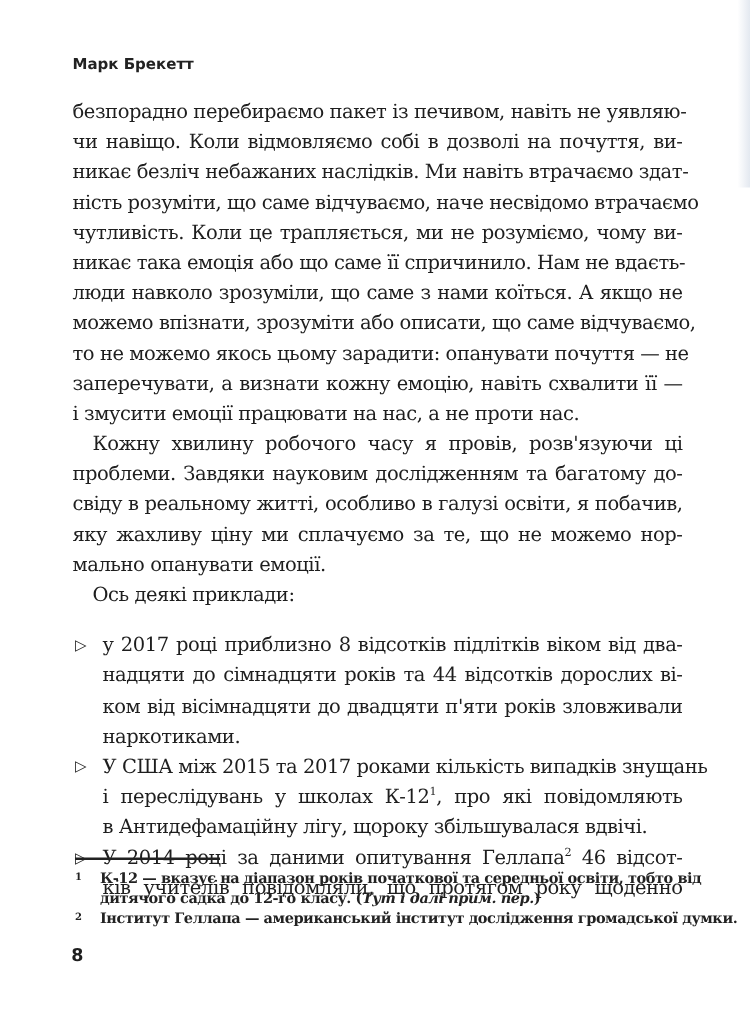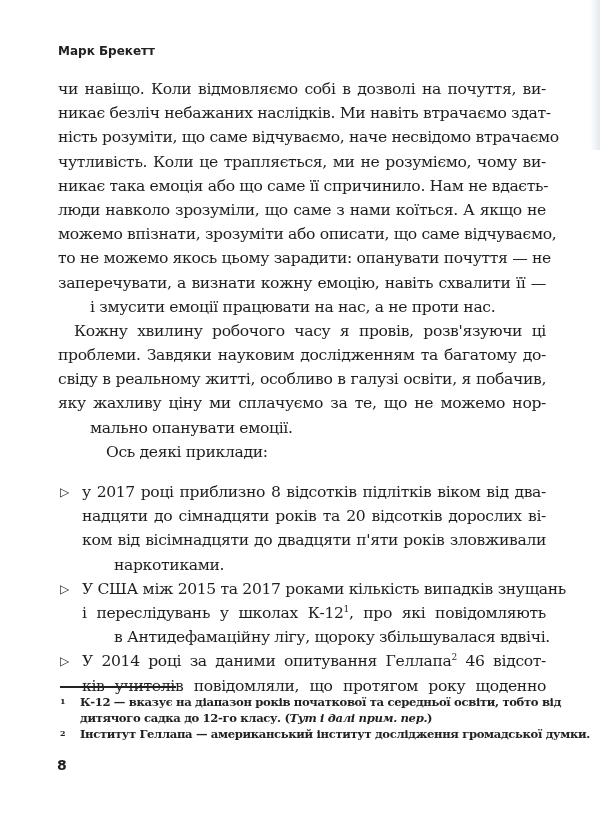--- a/index.html
+++ b/index.html
@@ -17,21 +17,21 @@
     font-size: 12px; font-weight: bold; color: #222; text-align: center;
   }
   .body-text {
     position: absolute; left: 58px; top: 77px; width: 488px;
   }
   .line {
     display: block; height: 24.2px; line-height: 24.2px; font-size: 15.6px;
     white-space: nowrap; text-align: justify; text-align-last: justify;
     letter-spacing: -0.35px;
   }
-  .line.last { text-align-last: left; margin-left: 32px; }
+  .line.last { text-align-last: left; }
   .line.indent { padding-left: 16px; }
   .gap { height: 16px; }
   .bullet-line { position: relative; padding-left: 24px; }
   .bullet-marker {
     position: absolute; left: 2px; top: 0; font-size: 12px; line-height: 24.2px;
     font-family: "DejaVu Sans", sans-serif; color: #222;
   }
   sup { font-size: 9px; line-height: 0; vertical-align: 6px; }
   .fn-rule {
     position: absolute; left: 60px; top: 686px; width: 116px; height: 1.5px; background: #222;
@@ -51,20 +51,21 @@
 </style>
 </head>
 <body>
 
 <div class="scan-edge"></div>
 
 <div class="running-head">Марк Брекетт</div>
 
 <div class="body-text">
   <div>
+    <span class="line">безпорадно перебираємо пакет із печивом, навіть не уявляю-</span>
     <span class="line">чи навіщо. Коли відмовляємо собі в дозволі на почуття, ви-</span>
     <span class="line">никає безліч небажаних наслідків. Ми навіть втрачаємо здат-</span>
     <span class="line">ність розуміти, що саме відчуваємо, наче несвідомо втрачаємо</span>
     <span class="line">чутливість. Коли це трапляється, ми не розуміємо, чому ви-</span>
     <span class="line">никає така емоція або що саме її спричинило. Нам не вдаєть-</span>
     <span class="line">люди навколо зрозуміли, що саме з нами коїться. А якщо не</span>
     <span class="line">можемо впізнати, зрозуміти або описати, що саме відчуваємо,</span>
     <span class="line">то не можемо якось цьому зарадити: опанувати почуття — не</span>
     <span class="line">заперечувати, а визнати кожну емоцію, навіть схвалити її —</span>
     <span class="line last">і змусити емоції працювати на нас, а не проти нас.</span>
@@ -79,21 +80,21 @@
   <div>
     <span class="line indent last">Ось деякі приклади:</span>
   </div>
 
   <div class="gap"></div>
 
   <div>
     <div class="bullet-line">
       <span class="bullet-marker">▷</span>
       <span class="line">у 2017 році приблизно 8 відсотків підлітків віком від два-</span>
-      <span class="line">надцяти до сімнадцяти років та 20 відсотків дорослих ві-</span>
+      <span class="line">надцяти до сімнадцяти років та 44 відсотків дорослих ві-</span>
       <span class="line">ком від вісімнадцяти до двадцяти п'яти років зловживали</span>
       <span class="line last">наркотиками.</span>
     </div>
     <div class="bullet-line">
       <span class="bullet-marker">▷</span>
       <span class="line">У США між 2015 та 2017 роками кількість випадків знущань</span>
       <span class="line"><span>і переслідувань у школах К-12</span><sup>1</sup><span>, про які повідомляють</span></span>
       <span class="line last">в Антидефамаційну лігу, щороку збільшувалася вдвічі.</span>
     </div>
     <div class="bullet-line">

